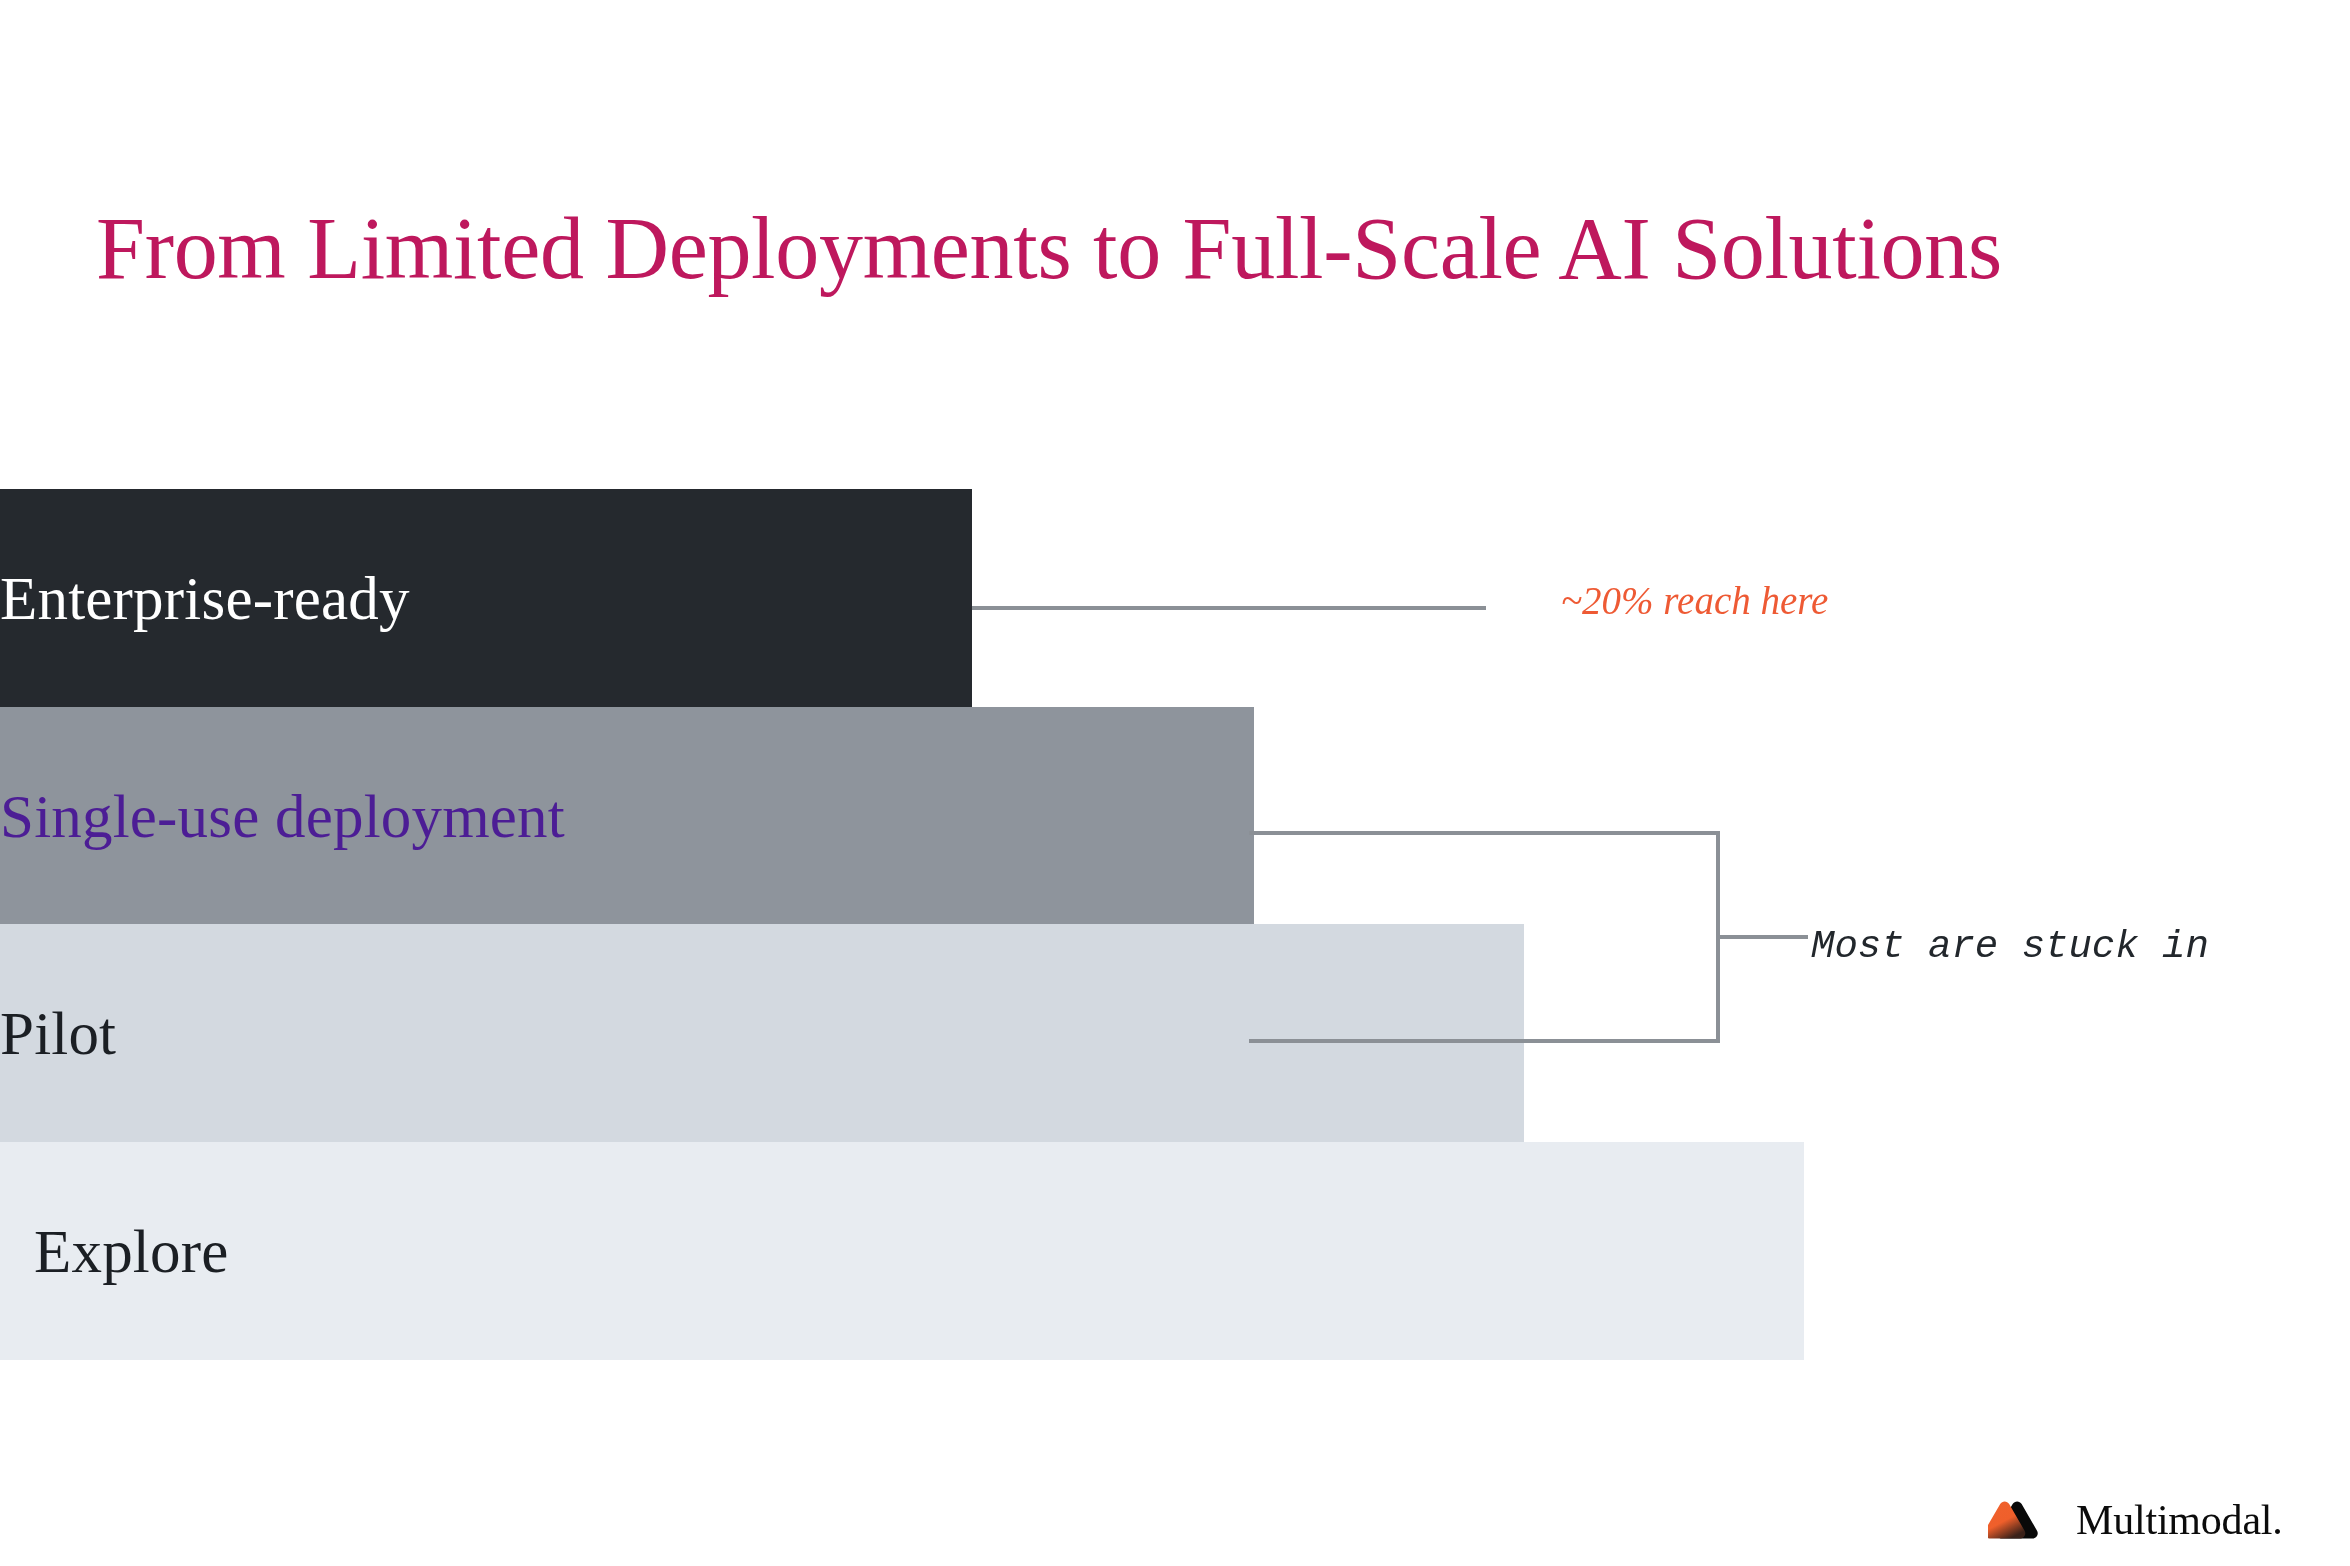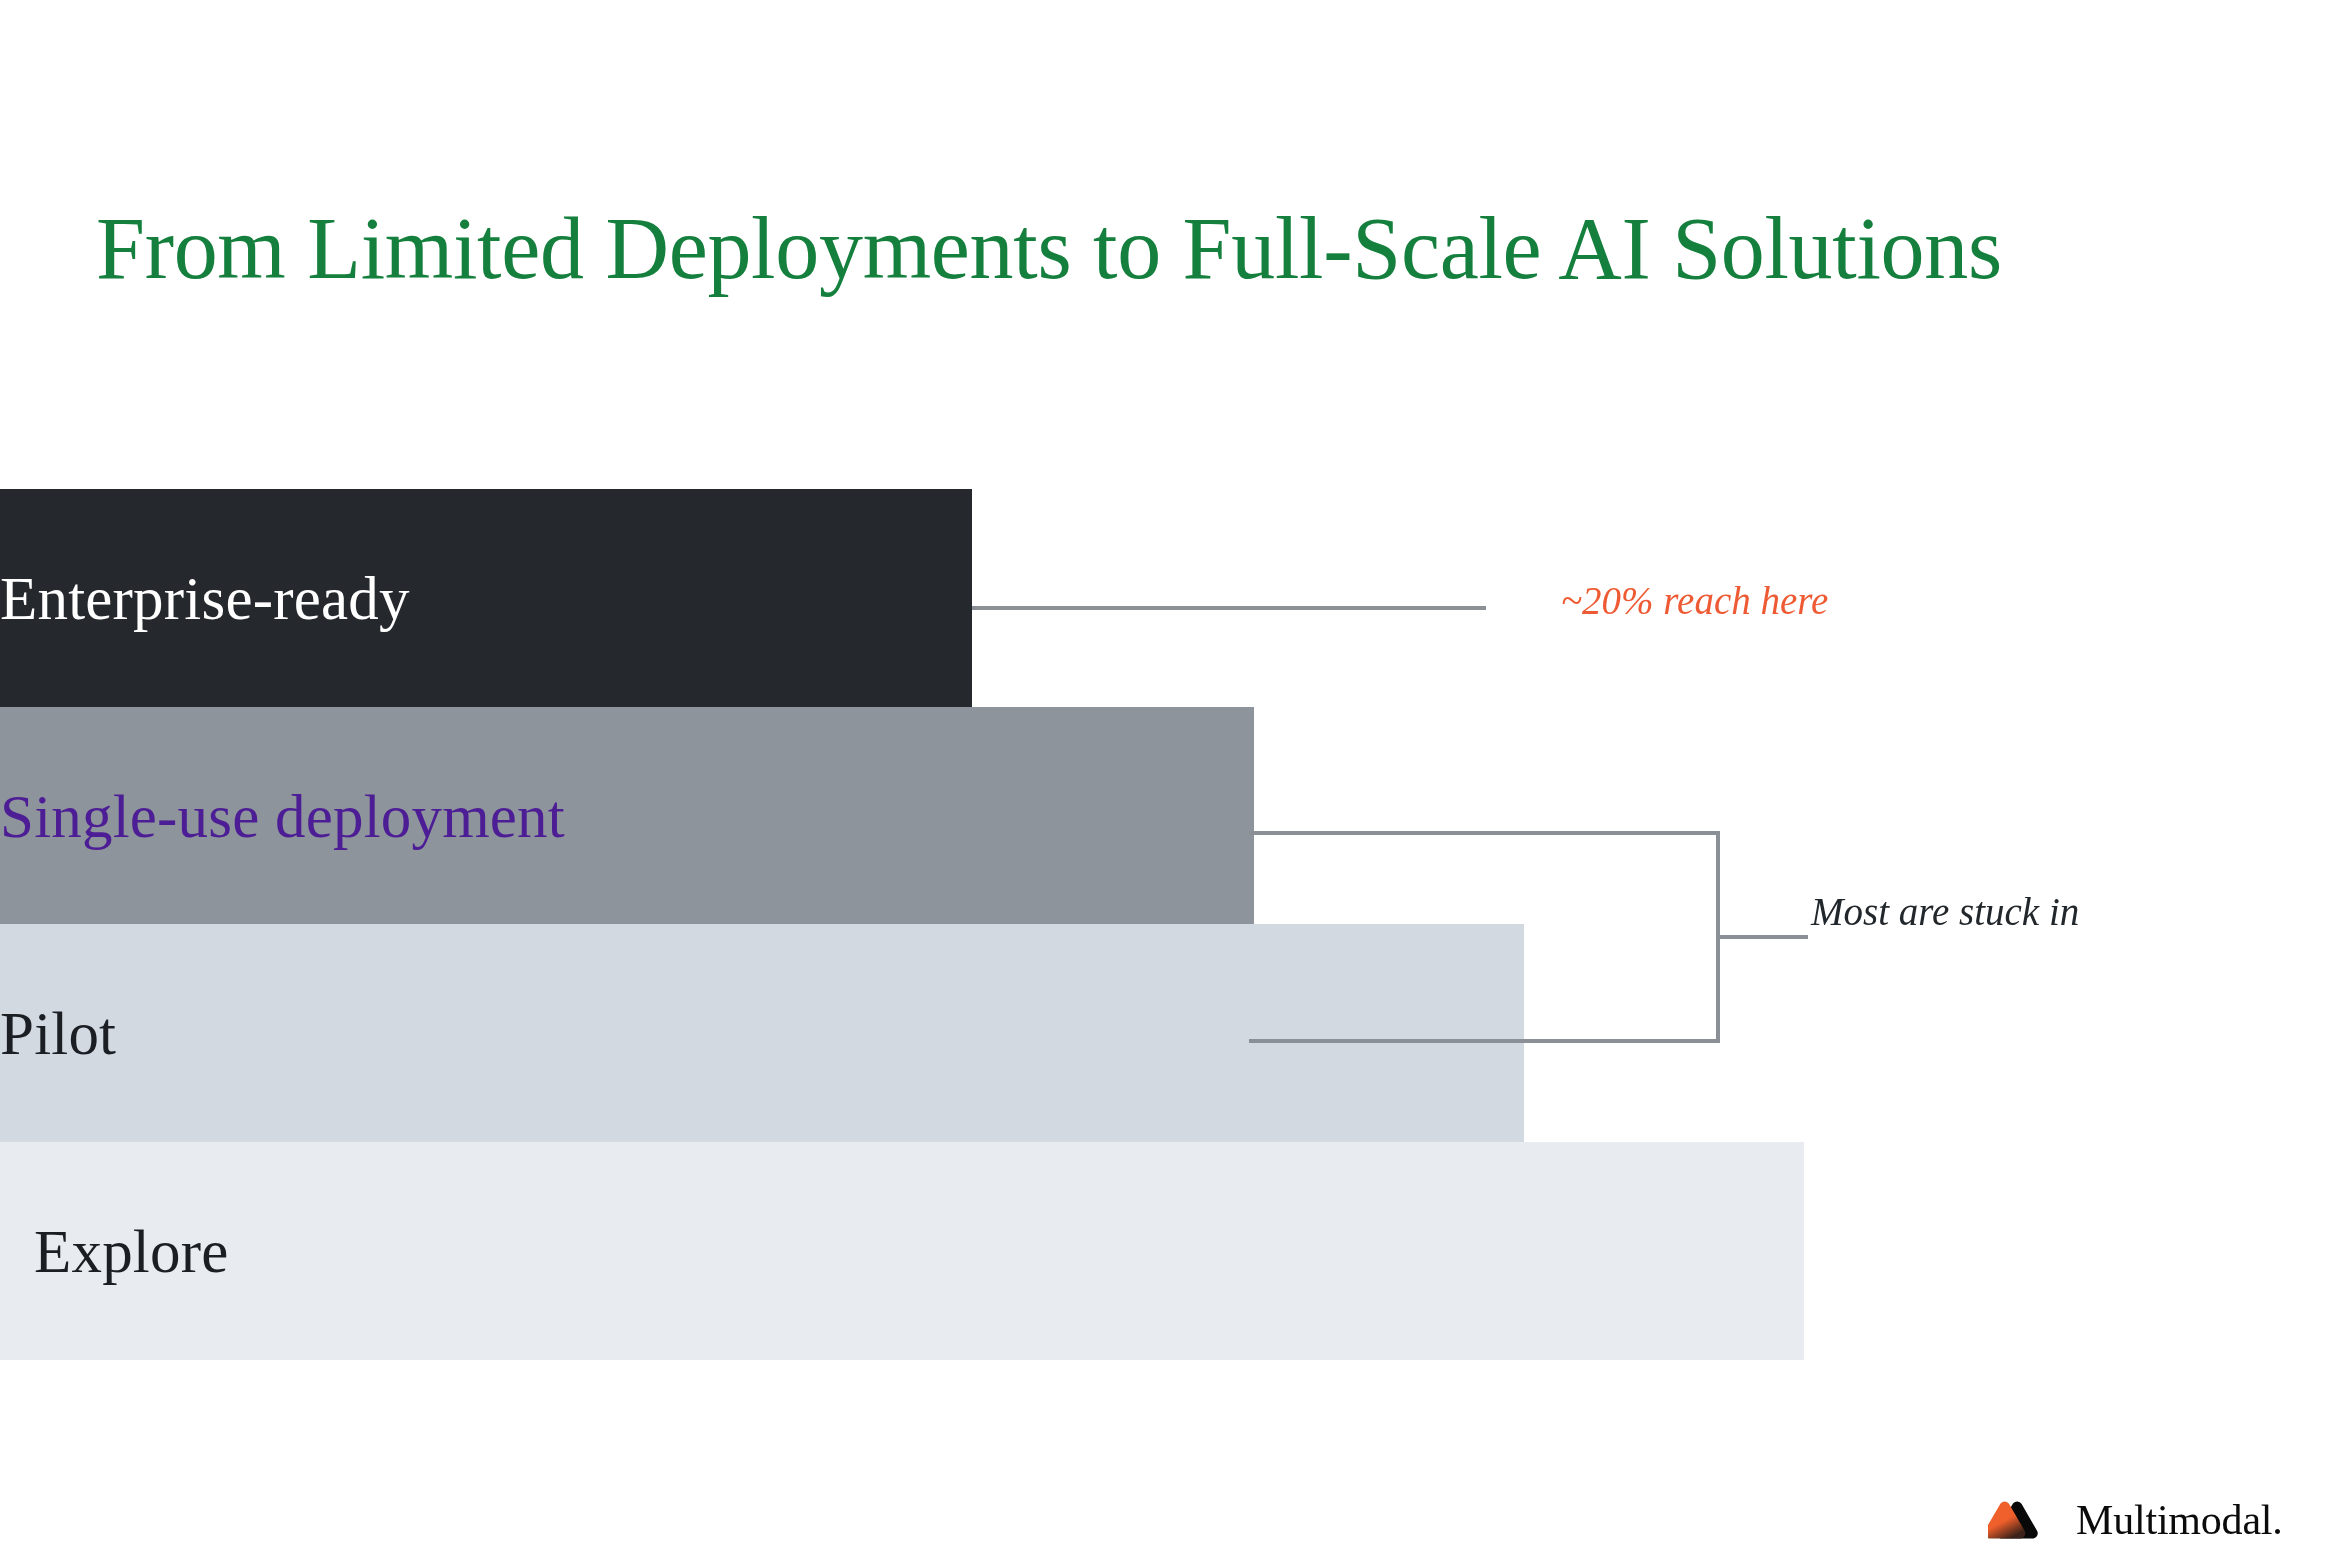--- a/index.html
+++ b/index.html
@@ -27,21 +27,21 @@
 
   
   #title {
     position: absolute;
     left: 96px;
     top: 138px;
     width: 2094px;
     font-family: "Liberation Serif", "DejaVu Serif", serif;
     font-size: 88px;
     line-height: 1.18;
-    color: #15803d;
+    color: #be185d;
     letter-spacing: -0.3px;
     font-weight: 400;
     white-space: pre-line;
   }
 
   
   #funnel {
     position: absolute;
     left: 0;
     top: 489px;
@@ -103,23 +103,23 @@
   }
   .br-line { position: absolute; background: #8b9096; }
   #br-top    { left: 0px;   top: 0px;    width: 470px; height: 3.7px; }
   #br-right  { left: 467px; top: 0px;    width: 3.7px;   height: 212px; }
   #br-bottom { left: 0px;   top: 208px;  width: 470px; height: 3.7px; }
   #br-stub   { left: 467px; top: 104px;  width: 92px; height: 3.7px; }
 
   #annotation-mid {
     position: absolute;
     left: 1811px;
-    top: 887px;
+    top: 923px;
     width: 478px;
-    font-family: Liberation Serif, serif;
+    font-family: Liberation Mono, monospace;
     font-style: italic;
     font-size: 39px;
     line-height: 1.28;
     color: #22272c;
   }
 
   
   #logo {
     position: absolute;
     left: 1988px;

